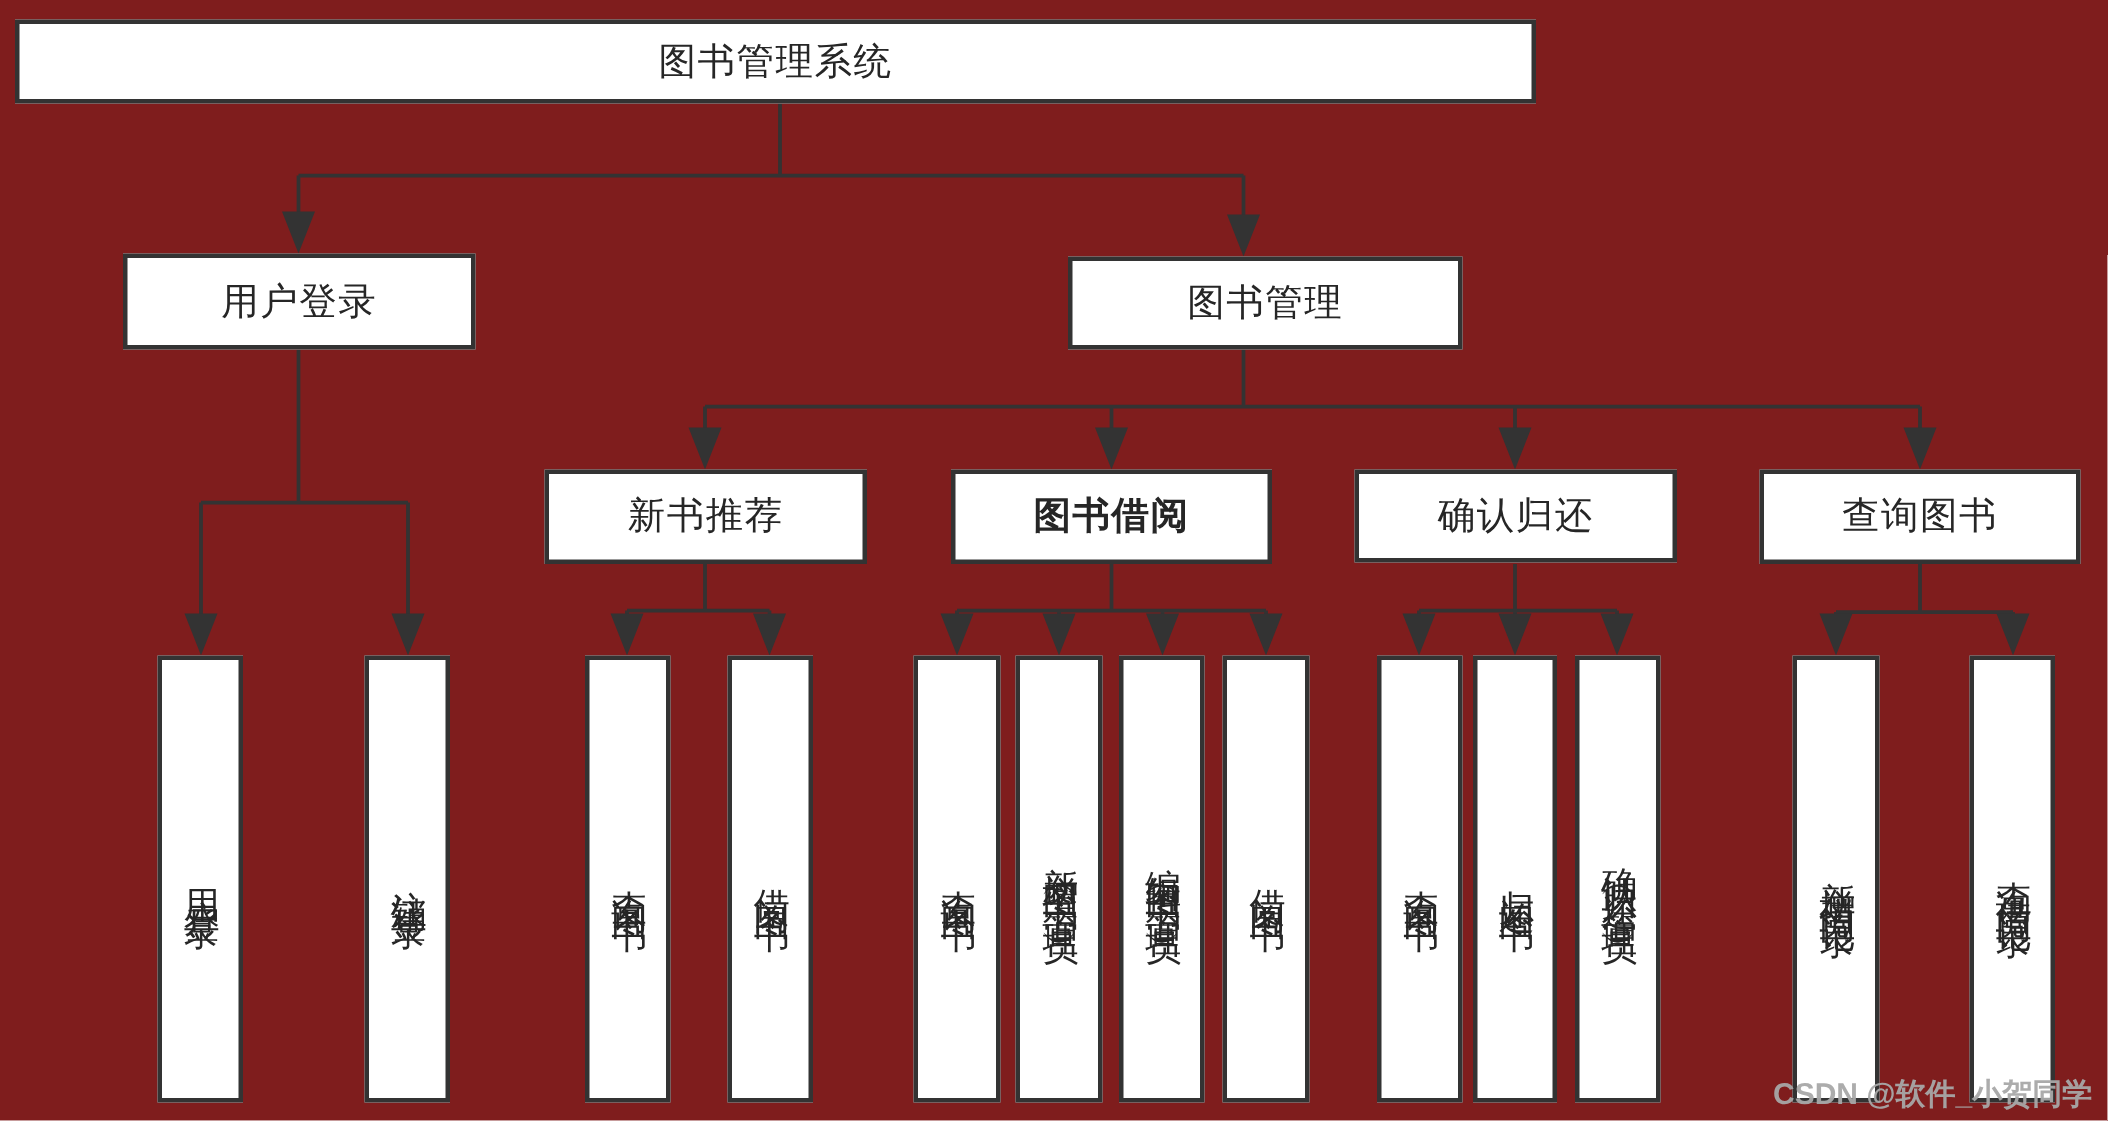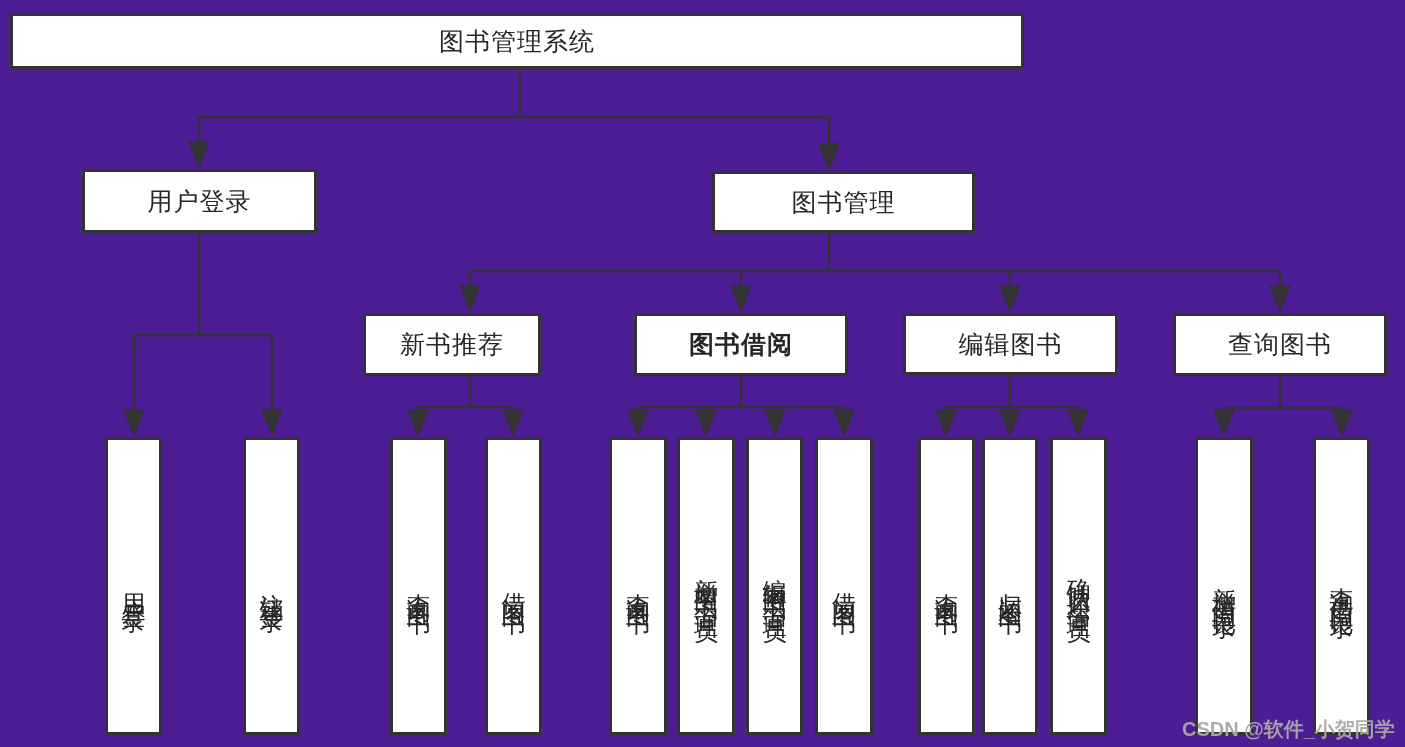--- a/index.html
+++ b/index.html
@@ -5,21 +5,21 @@
   html, body {
     margin: 0;
     padding: 0;
     background: #ffffff;
     font-family: "Liberation Sans", "DejaVu Sans", sans-serif;
   }
   .stage {
     position: relative;
     width: 1405px;
     height: 747px;
-    background: #4c1d95;
+    background: #7f1d1d;
     overflow: hidden;
   }
   .connectors {
     position: absolute;
     left: 0;
     top: 0;
     width: 1405px;
     height: 747px;
   }
   .node {
@@ -114,28 +114,28 @@
     <span>图书管理系统</span>
   </div>
 
   <div class="node h" style="left:82px; top:169px; width:235px; height:64px;">
     <span>用户登录</span>
   </div>
   <div class="node h" style="left:712px; top:171px; width:263px; height:62px;">
     <span>图书管理</span>
   </div>
 
-  <div class="node h" style="left:363px; top:313px; width:178px; height:63px;">
+  <div class="node h" style="left:363px; top:313px; width:215px; height:63px;">
     <span>新书推荐</span>
   </div>
   <div class="node h" style="left:634px; top:313px; width:214px; height:63px;font-weight:bold;">
     <span>图书借阅</span>
   </div>
   <div class="node h" style="left:903px; top:313px; width:215px; height:62px;">
-    <span>编辑图书</span>
+    <span>确认归还</span>
   </div>
   <div class="node h" style="left:1173px; top:313px; width:214px; height:63px;">
     <span>查询图书</span>
   </div>
 
   <div class="node v" style="left:105px; top:437px; width:57px; height:298px;">
     <span>用户登录</span>
   </div>
   <div class="node v" style="left:243px; top:437px; width:57px; height:298px;">
     <span>注销登录</span>

